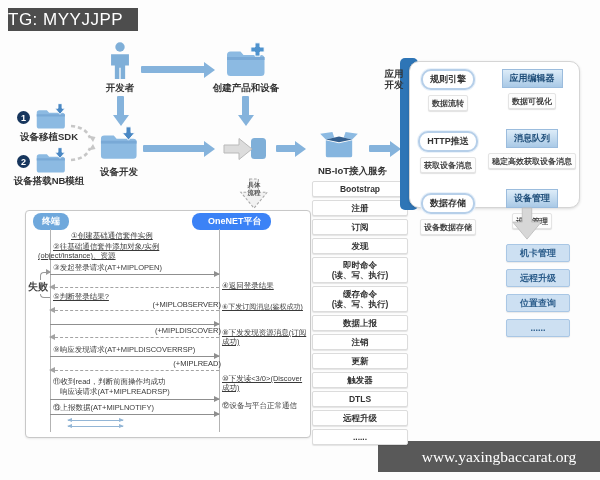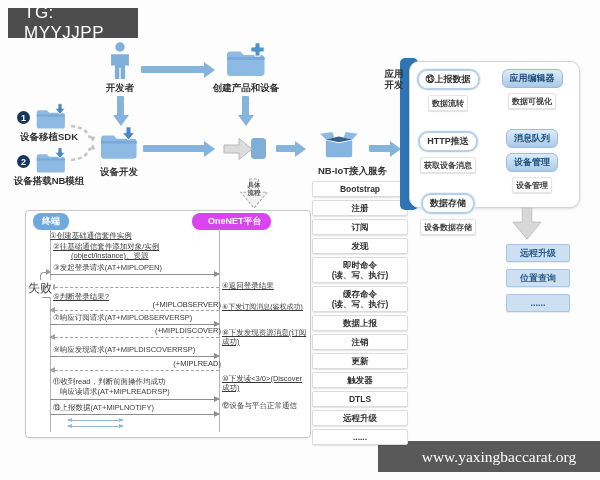--- a/index.html
+++ b/index.html
@@ -2,21 +2,21 @@
 <html><head>
 <meta charset="utf-8">
 <style>
   * { margin:0; padding:0; box-sizing:border-box; }
   html,body { width:600px; height:480px; }
   body { font-family:"Liberation Sans","DejaVu Sans",sans-serif; background:#fff; }
   #stage { position:relative; width:600px; height:480px; background:#fdfdfd; overflow:hidden; }
 
   
   .banner { position:absolute; background:#4d4d4d; color:#fff; display:flex; align-items:center; }
-  #banner-top { left:8px; top:8px; width:130px; height:30px; font-size:17px; padding-left:16px; letter-spacing:.5px; }
+  #banner-top { left:8px; top:8px; width:130px; height:23px; font-size:17px; padding-left:0; letter-spacing:.5px; }
   #banner-bottom { left:378px; top:441px; width:242px; height:31px; font-size:15.5px; justify-content:center; background:#595959;font-family:Liberation Serif, serif; }
 
   
   .lbl { position:absolute; font-size:9.5px; font-weight:bold; color:#333; text-align:center; }
   .pre { white-space:pre-line; }
 
   
   .arr-r { position:absolute; height:7px; background:#85b3dc; border-radius:1px; }
   .arr-r::after { content:""; position:absolute; right:-10px; top:-4.5px; width:0;height:0;
     border-left:11px solid #85b3dc; border-top:8px solid transparent; border-bottom:8px solid transparent; }
@@ -36,53 +36,53 @@
   #panel-tab { position:absolute; left:400px; top:58px; width:18px; height:152px; background:#2e75b6; border-radius:5px; }
   #app-panel { position:absolute; left:409px; top:61px; width:171px; height:147px; background:#fff;
     border:1px solid #d5d5d5; border-radius:10px; box-shadow:0 1px 3px rgba(0,0,0,.14); }
   #panel-title { position:absolute; left:383px; top:68px; width:22px; font-size:9.5px; font-weight:bold;
     color:#333; text-align:center; line-height:11px; }
   .fcol { position:absolute; display:flex; flex-direction:column; align-items:center; }
   #fcol-left { left:411px; top:69px; width:74px; }
   #fcol-right { left:487px; top:69px; width:90px; }
   .fbadge { font-size:9px; font-weight:bold; padding:2px 7px; margin-bottom:5px; white-space:nowrap; }
   .badge-outline { background:#fff; border:2px solid #b6cfe9; border-radius:10px; color:#333; box-shadow:0 0 0 1px #eaf2fa; }
-  .badge-fill { background:linear-gradient(180deg,#ddecf8,#a9c9e6); border:1px solid #9bbcdd; border-radius:6px; color:#1f4e79; }
+  .badge-fill { background:linear-gradient(180deg,#ddecf8,#a9c9e6); border:1px solid #9bbcdd; border-radius:0; color:#1f4e79; }
   .fdesc { font-size:8px; color:#444; background:#fdfdfd; border:1px solid #e4e4e4; border-radius:2px;
     box-shadow:0 1px 1px rgba(0,0,0,.12); padding:1.5px 3px; margin-bottom:20px; white-space:nowrap; font-weight:bold; }
 
   
   #mgmt-list { position:absolute; left:506px; top:244px; width:64px; display:flex; flex-direction:column; gap:7px; }
   #mgmt-list .mitem { height:18px; line-height:17px; background:#cde0f2; border:1px solid #a9c7e5; border-radius:2px;
     color:#2b5c8a; font-size:9px; font-weight:bold; text-align:center; box-shadow:0 1px 1px rgba(0,0,0,.08); }
 
   
   #seq-box { position:absolute; left:25px; top:210px; width:286px; height:228px; background:#fff;
     border:1px solid #c8c8c8; border-radius:4px; box-shadow:0 1px 2px rgba(0,0,0,.08); }
   .seq-badge { position:absolute; font-size:9px; font-weight:bold; color:#fff; padding:2px 9px; border-radius:8px; white-space:nowrap; }
   #seq-terminal { left:33px; top:213px; background:#6fa8dc; }
-  #seq-platform { left:192px; top:213px; background:#d946ef;padding-left:16px; }
+  #seq-platform { left:192px; top:213px; background:#3b82f6;padding-left:16px; }
   .lifeline { position:absolute; width:0; border-left:1px solid #b3b3b3; }
   .t { position:absolute; font-size:7.5px; color:#3a3a3a; white-space:nowrap; line-height:9px; }
   .u { text-decoration:underline; }
   .rlab { left:222px; width:87px; }
   .wrap { white-space:normal; }
   .tag { left:124px; width:97px; text-align:right; color:#333; }
   .sline { position:absolute; left:50px; width:169px; height:0; border-top:1px solid #8f8f8f; }
   .sline::after { content:""; position:absolute; right:-1px; top:-4px; width:0;height:0;
     border-left:6px solid #8f8f8f; border-top:3.5px solid transparent; border-bottom:3.5px solid transparent; }
   .dline { position:absolute; left:50px; width:169px; height:0; border-top:1px dashed #a3a3a3; }
   .dline::before { content:""; position:absolute; left:-1px; top:-4px; width:0;height:0;
     border-right:6px solid #a3a3a3; border-top:3.5px solid transparent; border-bottom:3.5px solid transparent; }
   #fail-loop { position:absolute; left:40px; top:272px; width:10px; height:26px;
     border-left:1px solid #999; border-top:1px solid #999; border-bottom:1px solid #999;
     border-top-left-radius:4px; border-bottom-left-radius:4px; }
   #fail-arrowhead { position:absolute; left:46px; top:269px; width:0; height:0;
     border-left:5px solid #999; border-top:3px solid transparent; border-bottom:3px solid transparent; }
-  #fail-label { position:absolute; left:27px; top:280px; font-size:12px; font-weight:normal; color:#444;
+  #fail-label { position:absolute; left:27px; top:280px; font-size:10px; font-weight:bold; color:#444;
     background:#fff; padding:0 1px; z-index:2; }
   .mini-arr { position:absolute; width:55px; height:0; border-top:1px solid #93b6d6; }
   .mini-arr::before { content:""; position:absolute; left:-1px; top:-3px; border-right:5px solid #93b6d6;
     border-top:2.5px solid transparent; border-bottom:2.5px solid transparent; }
   .mini-arr::after { content:""; position:absolute; right:-1px; top:-3px; border-left:5px solid #93b6d6;
     border-top:2.5px solid transparent; border-bottom:2.5px solid transparent; }
 
   .icon { position:absolute; }
   #detail-arrow-text { position:absolute; left:243px; top:181px; width:22px; font-size:6.5px; line-height:7.5px;
     color:#555; text-align:center; font-weight:bold; }
@@ -219,72 +219,73 @@
     <div class="pitem">远程升级</div>
     <div class="pitem">......</div>
   </div>
 
   <div id="panel-tab"></div>
   <div id="app-panel"></div>
   <div id="panel-title" class="pre">应用
 开发</div>
 
   <div id="fcol-left" class="fcol">
-    <div class="fbadge badge-outline">⑬上报数据</div>
+    <div class="fbadge badge-outline">规则引擎</div>
     <div class="fdesc">数据流转</div>
     <div class="fbadge badge-outline">HTTP推送</div>
     <div class="fdesc">获取设备消息</div>
     <div class="fbadge badge-outline">数据存储</div>
     <div class="fdesc">设备数据存储</div>
   </div>
   <div id="fcol-right" class="fcol">
     <div class="fbadge badge-fill">应用编辑器</div>
     <div class="fdesc">数据可视化</div>
     <div class="fbadge badge-fill">消息队列</div>
+    <div class="fdesc">稳定高效获取设备消息</div>
     <div class="fbadge badge-fill">设备管理</div>
     <div class="fdesc">设备管理</div>
   </div>
 
   <svg class="icon" style="left:510px;top:207px;width:34px;height:34px">
     <use href="#sym-fat-arrow" fill="#d7d7d7" stroke="#c0c0c0" stroke-width="1"></use>
   </svg>
 
   <div id="mgmt-list">
+    <div class="mitem">机卡管理</div>
     <div class="mitem">远程升级</div>
     <div class="mitem">位置查询</div>
     <div class="mitem">......</div>
   </div>
 
   <div id="seq-box"></div>
   <div id="seq-terminal" class="seq-badge">终端</div>
   <div id="seq-platform" class="seq-badge">OneNET平台</div>
   <div class="lifeline" style="left:50px;top:229px;height:203px"></div>
   <div class="lifeline" style="left:219px;top:229px;height:203px"></div>
 
-  <div class="t u" style="left:50px;top:231px">①创建基础通信套件实例</div>
+  <div class="t u" style="left:71px;top:231px">①创建基础通信套件实例</div>
   <div class="t u" style="left:53px;top:242px">②往基础通信套件添加对象/实例</div>
-  <div class="t u" style="left:71px;top:251px">(object/instance)、资源</div>
+  <div class="t u" style="left:38px;top:251px">(object/instance)、资源</div>
 
   <div class="t" style="left:53px;top:263px">③发起登录请求(AT+MIPLOPEN)</div>
   <div class="sline" style="top:274px"></div>
 
   <div id="fail-loop"></div>
   <div id="fail-arrowhead"></div>
   <div id="fail-label">失败</div>
 
   <div class="dline" style="top:287px"></div>
   <div class="t u rlab" style="top:281px">④返回登录结果</div>
 
   <div class="t u" style="left:53px;top:292px">⑤判断登录结果?</div>
 
   <div class="t tag" style="top:300px">(+MIPLOBSERVER)</div>
   <div class="dline" style="top:310px"></div>
   <div class="t u rlab" style="top:302px;font-size:7px">⑥下发订阅消息(鉴权成功)</div>
 
-  <div class="t" style="left:53px;top:313px">⑦响应订阅请求(AT+MIPLOBSERVERSP)</div>
   <div class="sline" style="top:324px"></div>
 
   <div class="t tag" style="top:326px">(+MIPLDISCOVER)</div>
   <div class="dline" style="top:337px"></div>
   <div class="t u rlab wrap" style="top:328px">⑧下发发现资源消息(订阅成功)</div>
 
   <div class="t" style="left:53px;top:345px">⑨响应发现请求(AT+MIPLDISCOVERRSP)</div>
   <div class="sline" style="top:356px"></div>
 
   <div class="t tag" style="top:359px">(+MIPLREAD)</div>

